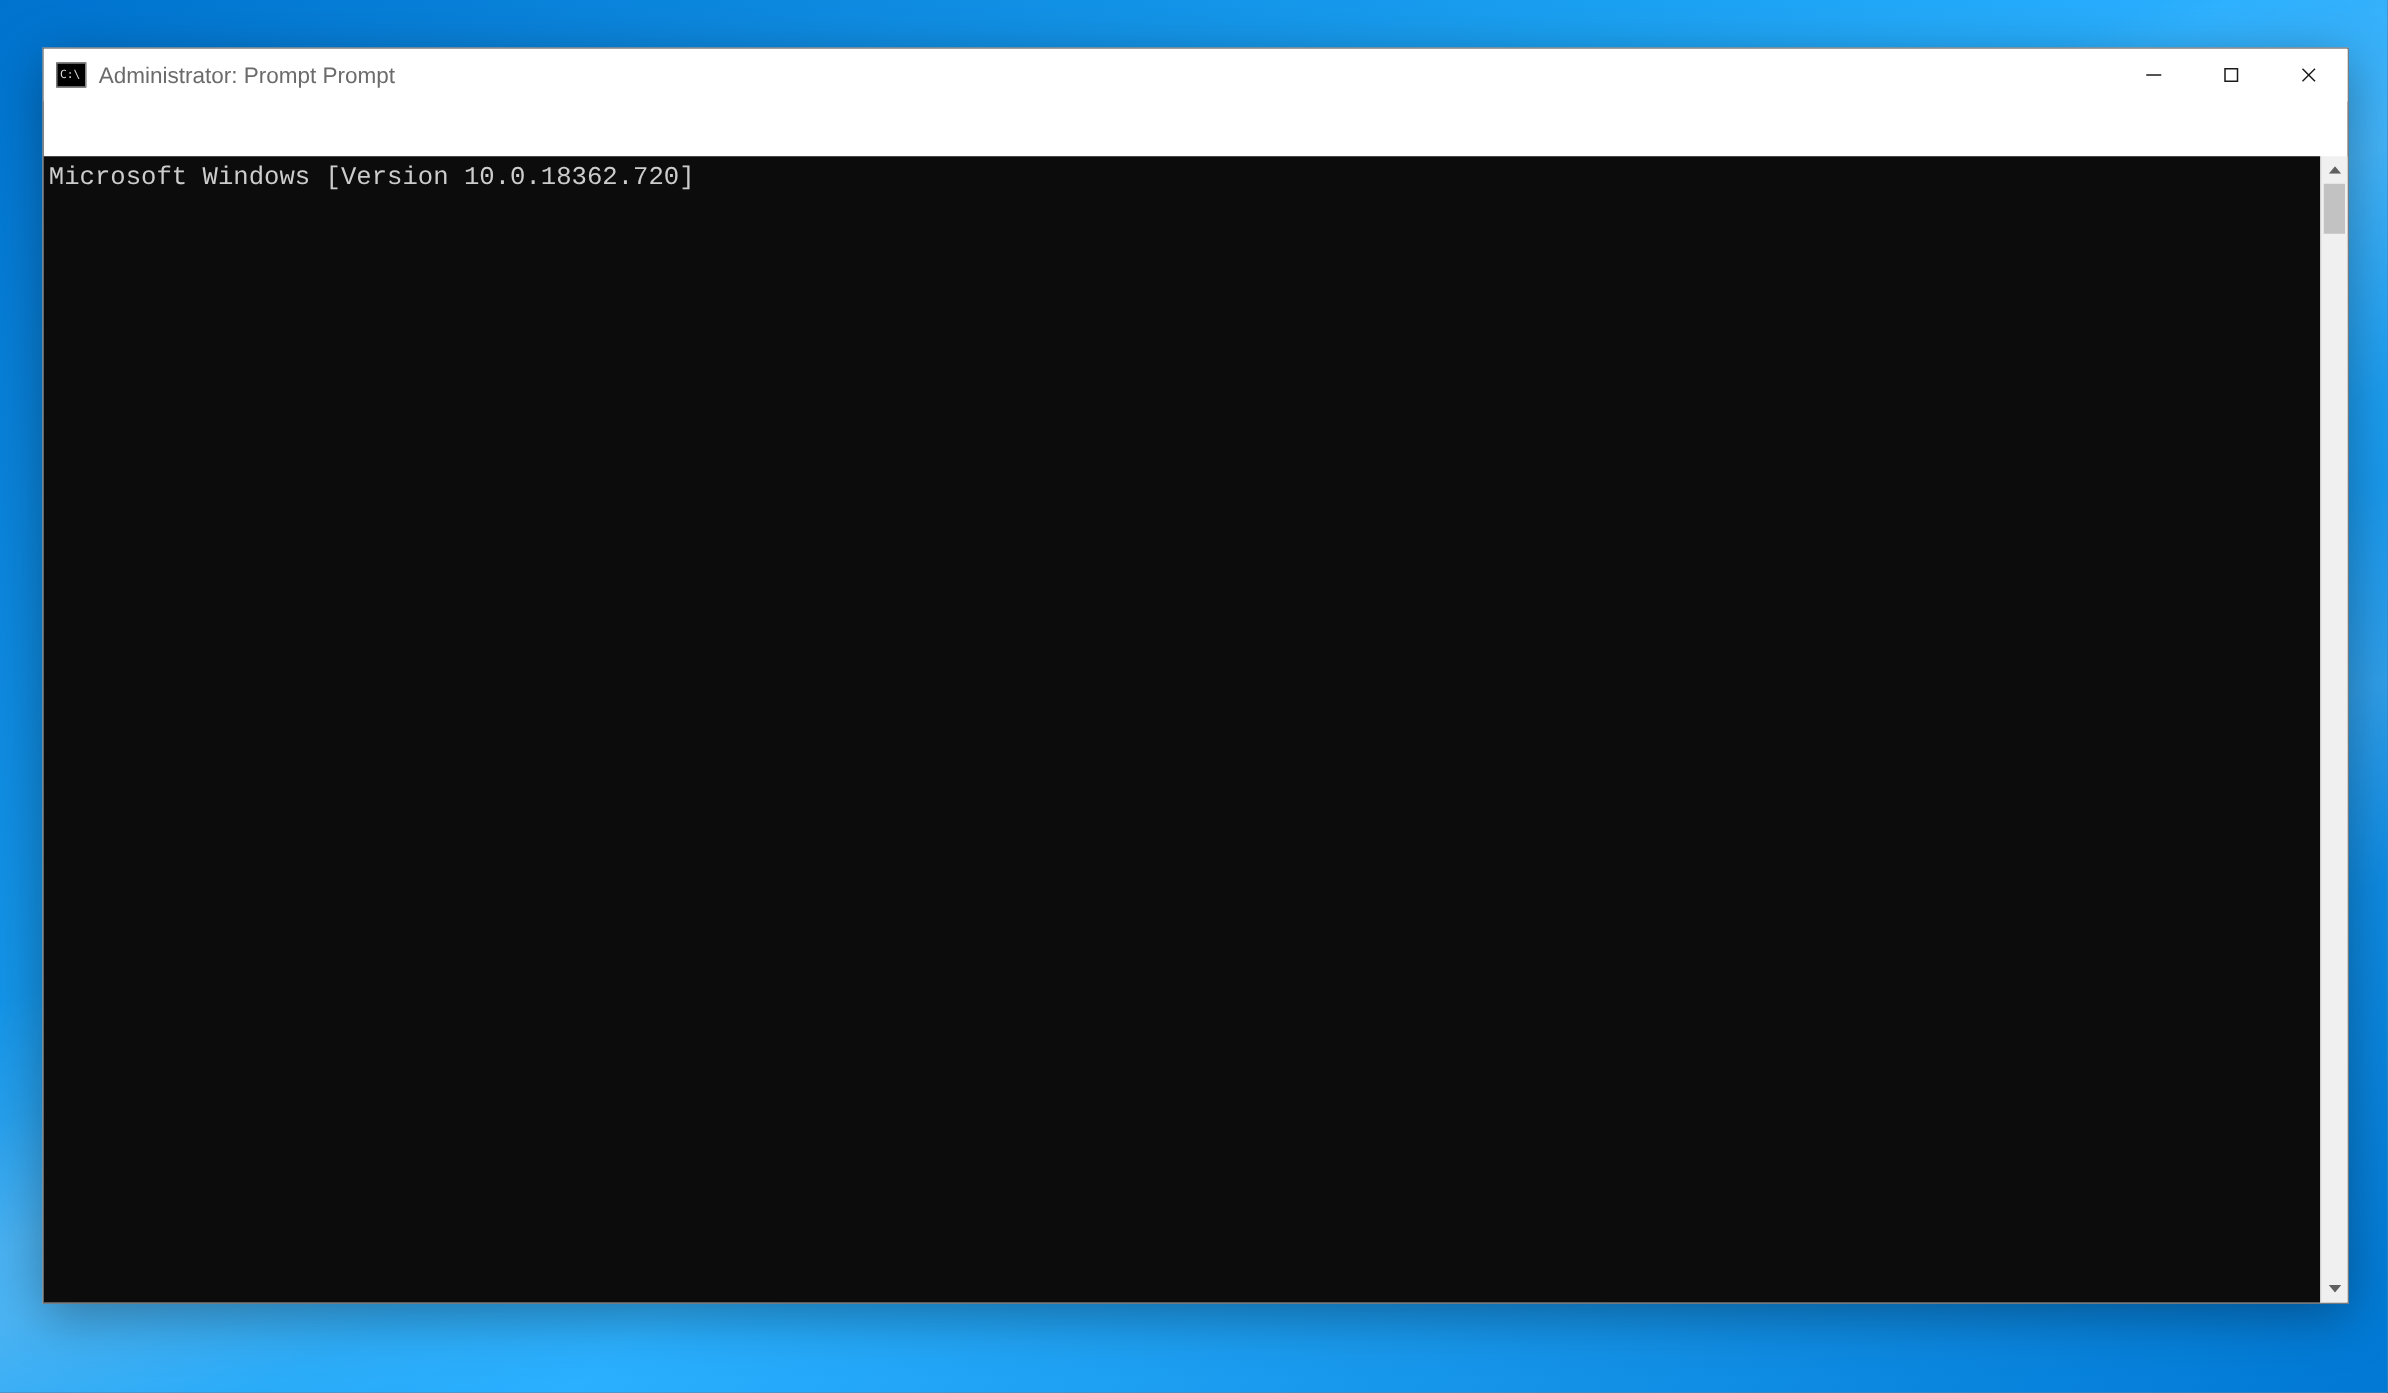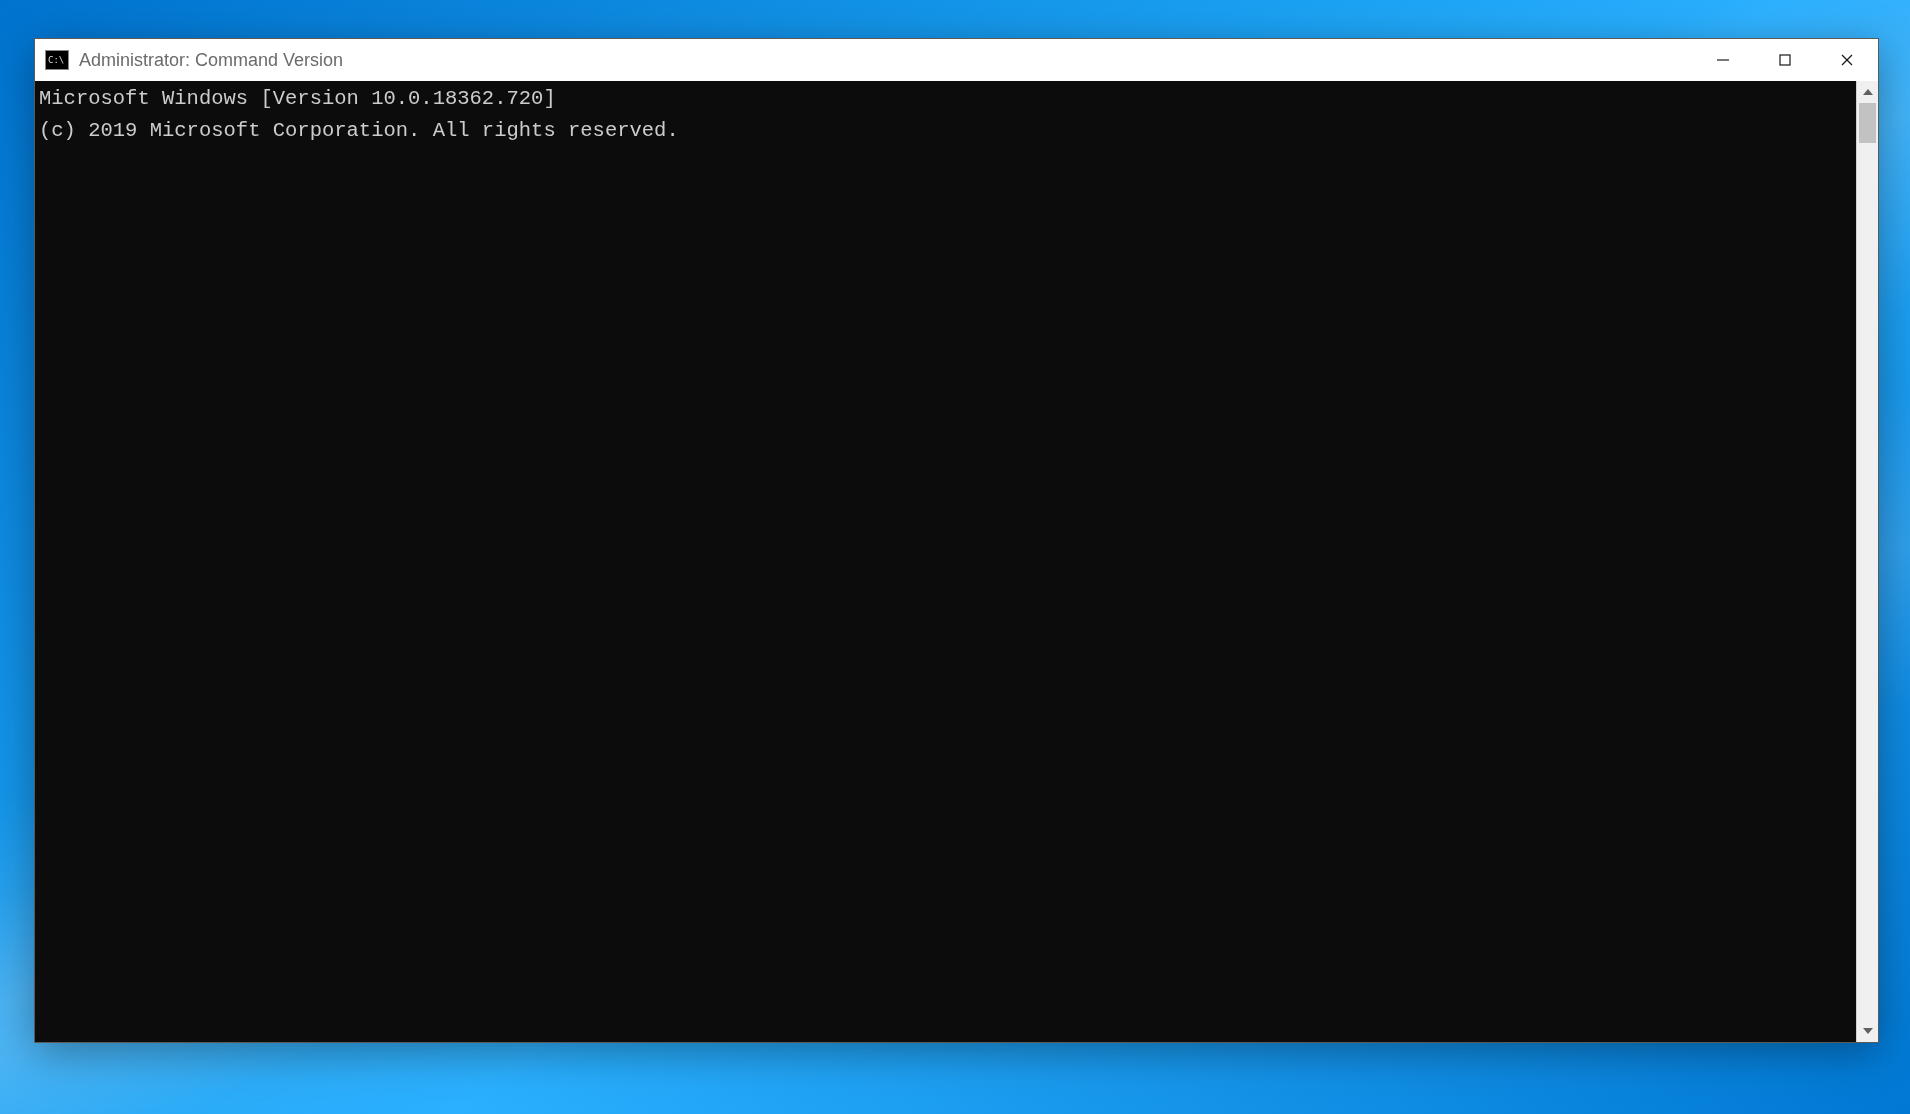--- a/index.html
+++ b/index.html
@@ -92,20 +92,21 @@
       cursor: default;
     }
     .window-control svg {
       width: 14px;
       height: 14px;
     }
     .terminal-body {
       flex: 1;
       display: flex;
       min-height: 0;
+      margin-top: 44px;
     }
     .terminal-content {
       flex: 1;
       background: #0c0c0c;
       color: #cccccc;
       font-family: Consolas, "Courier New", monospace;
       font-size: 20.5px;
       line-height: 1.55;
       padding: 2px 4px;
       white-space: pre;
@@ -147,42 +148,42 @@
 <div class="desktop-bg"></div>
 <div class="desktop-rays"></div>
 
 <div class="window">
   <div class="titlebar">
     <div class="titlebar-icon">
       <div class="cmd-icon">
         <span class="cmd-icon-text">C:\</span>
       </div>
     </div>
-    <div class="titlebar-title">Administrator: Command Version</div>
+    <div class="titlebar-title">Administrator: Prompt Prompt</div>
     <div class="window-controls">
       <div class="window-control">
         <svg viewBox="0 0 14 14">
             <line x1="1" y1="7" x2="13" y2="7" stroke="currentColor" stroke-width="1.2"></line>
           </svg>
       </div>
       <div class="window-control">
         <svg viewBox="0 0 14 14">
             <rect x="2" y="2" width="10" height="10" fill="none" stroke="currentColor" stroke-width="1.2"></rect>
           </svg>
       </div>
       <div class="window-control close">
         <svg viewBox="0 0 14 14">
           <line x1="2" y1="2" x2="12" y2="12" stroke="currentColor" stroke-width="1.2"></line>
           <line x1="12" y1="2" x2="2" y2="12" stroke="currentColor" stroke-width="1.2"></line>
         </svg>
       </div>
     </div>
   </div>
   <div class="terminal-body">
-    <div class="terminal-content"><span class="term-line">Microsoft Windows [Version 10.0.18362.720]</span><span class="term-line">(c) 2019 Microsoft Corporation. All rights reserved.</span><span class="term-line"></span></div>
+    <div class="terminal-content"><span class="term-line">Microsoft Windows [Version 10.0.18362.720]</span><span class="term-line"></span></div>
     <div class="scrollbar">
       <div class="scrollbar-button">
         <svg width="10" height="6" viewBox="0 0 10 6">
             <path d="M0 6 L5 0 L10 6 Z" fill="#606060"></path>
           </svg>
       </div>
       <div class="scrollbar-track">
         <div class="scrollbar-thumb"></div>
       </div>
       <div class="scrollbar-button">

